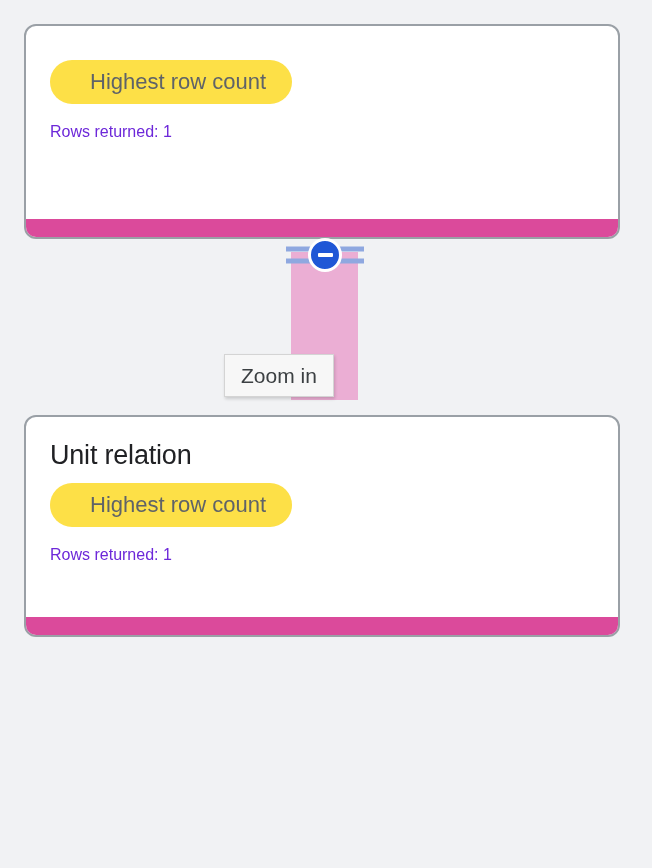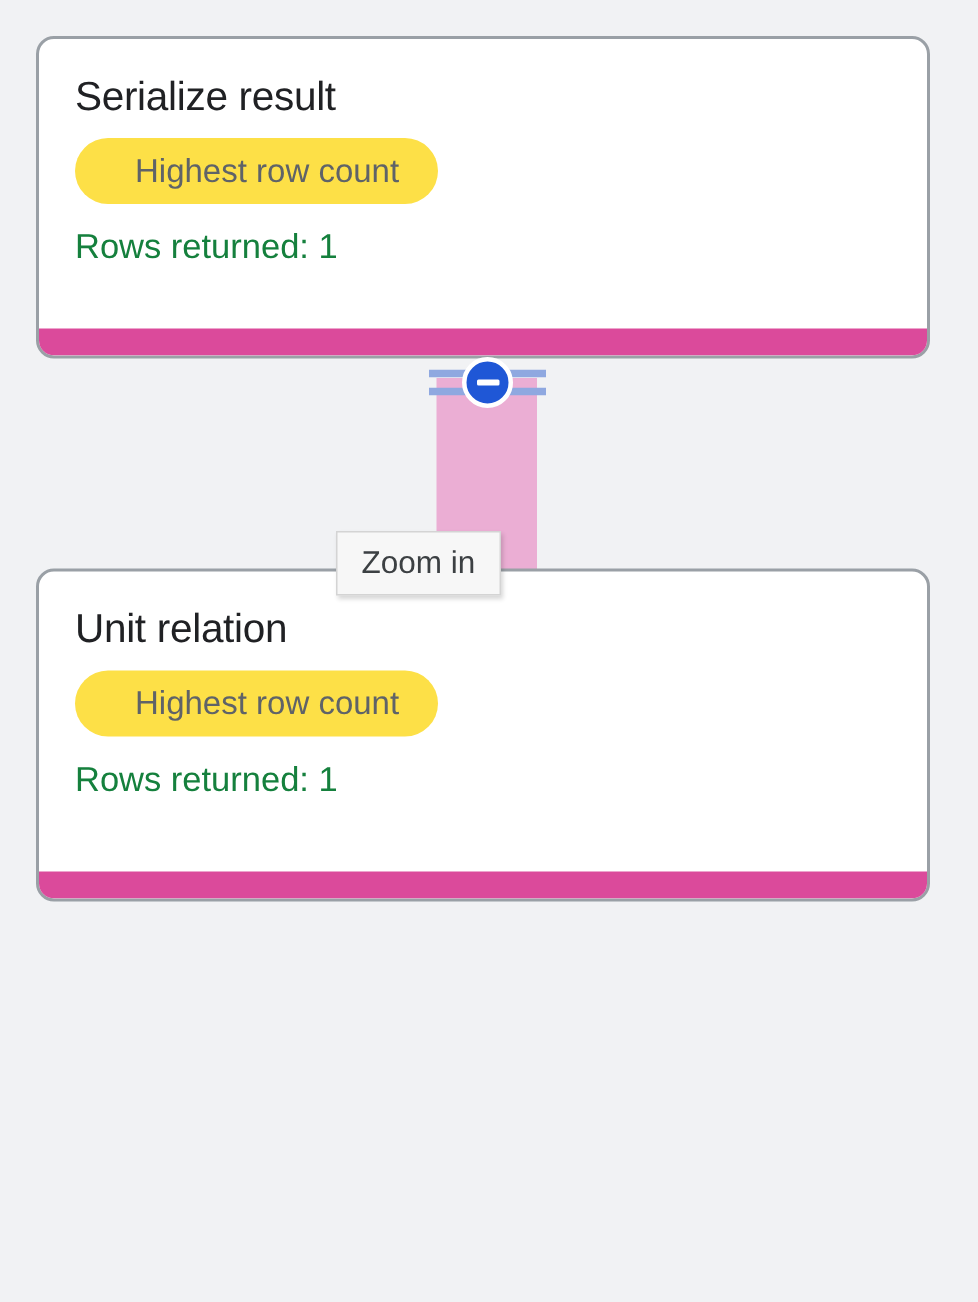--- a/index.html
+++ b/index.html
@@ -58,23 +58,23 @@
     background: #fde047;
     color: #5f6368;
     border-radius: 999px;
     font-size: 22px;
     line-height: 26px;
     padding: 9px 26px 9px 40px;
     white-space: nowrap;
   }
   .node-stat {
     margin-top: 14px;
-    font-size: 23px;
+    font-size: 16px;
     line-height: 28px;
-    color: #15803d;
+    color: #6d28d9;
     white-space: nowrap;
   }
   .node-footer {
     flex: 0 0 auto;
     height: 18px;
     background: #db4a9b;
     margin: 0 0 0 0;
   }
 
   
@@ -140,21 +140,20 @@
 </style>
 </head>
 <body>
 
 <div id="graph-canvas">
 
   <div class="connector" style="left:291px; top:252px; width:67px; height:148px;"></div>
 
   <div class="node-card" style="left:24px; top:24px; width:596px; height:215px;">
     <div class="node-body">
-      <div class="node-title">Serialize result</div>
       <div class="node-badge">Highest row count</div>
       <div class="node-stat">Rows returned: 1</div>
     </div>
     <div class="node-footer"></div>
   </div>
 
   <div class="zoom-control" style="left:286px; top:238px; width:78px; height:34px;">
     <div class="rail left">
       <span></span>
         <span></span>
@@ -163,21 +162,21 @@
       <span></span>
         <span></span>
     </div>
     <div class="zoom-btn">
       <span class="minus"></span>
     </div>
   </div>
 
   <div class="tooltip" style="left:224px; top:354px;text-align:center;">Zoom in</div>
 
-  <div class="node-card" style="left:24px; top:379px; width:596px; height:222px;">
+  <div class="node-card" style="left:24px; top:415px; width:596px; height:222px;">
     <div class="node-body">
       <div class="node-title">Unit relation</div>
       <div class="node-badge">Highest row count</div>
       <div class="node-stat">Rows returned: 1</div>
     </div>
     <div class="node-footer"></div>
   </div>
 
 </div>
 

